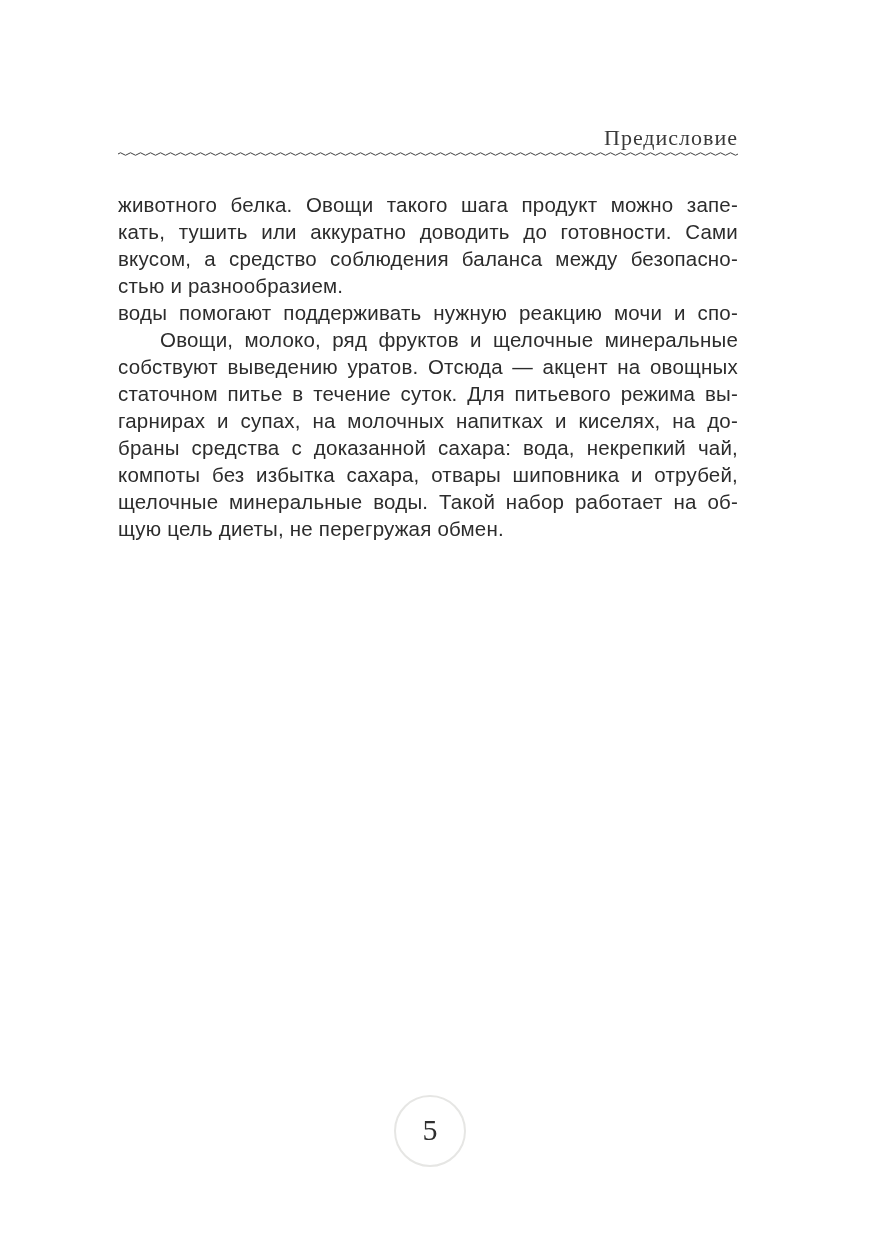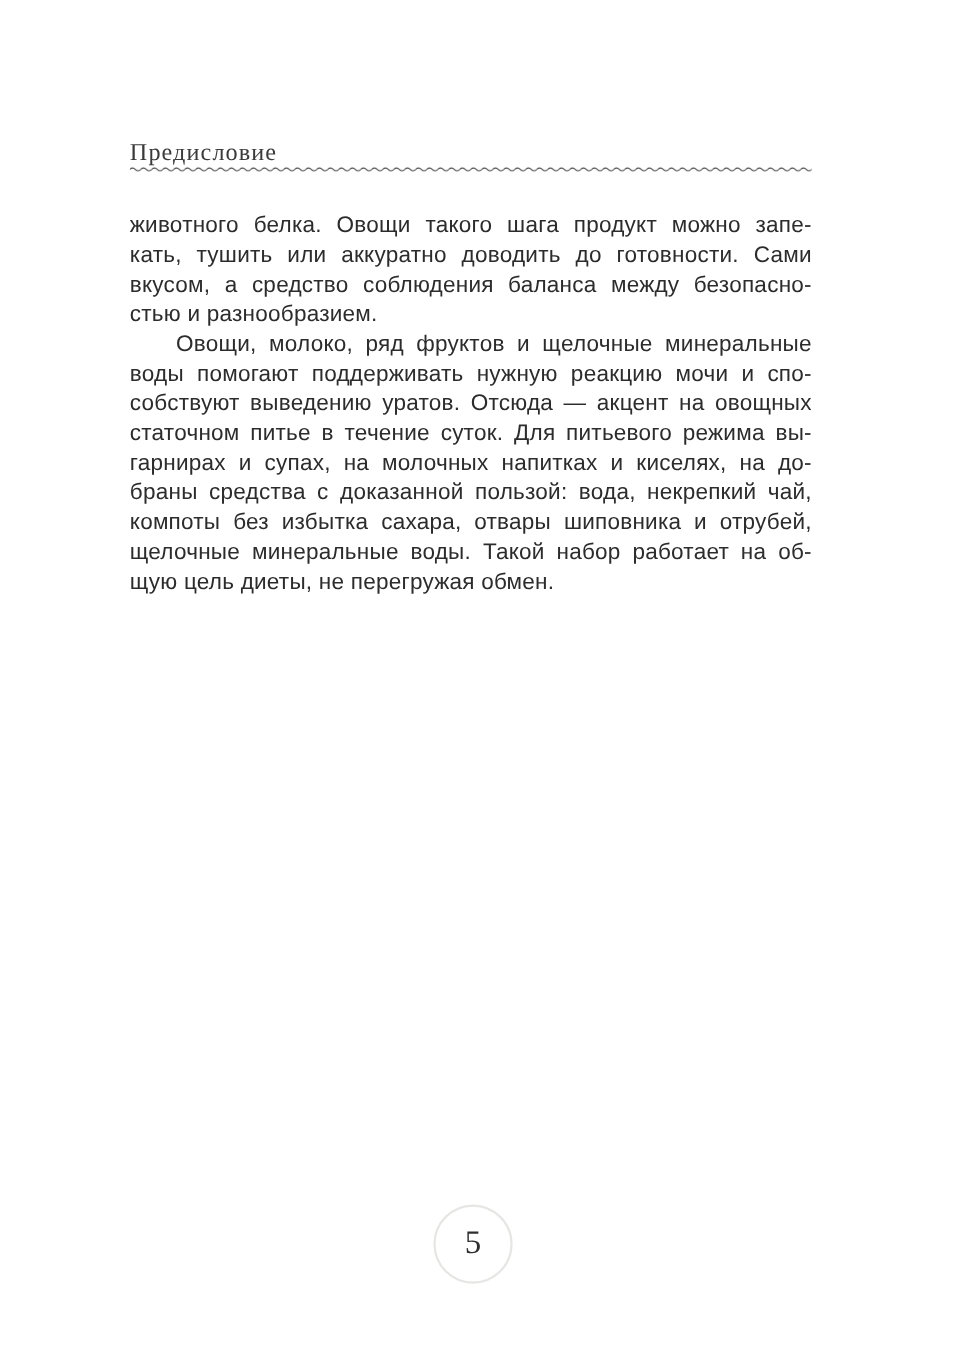--- a/index.html
+++ b/index.html
@@ -14,21 +14,21 @@
     position: absolute;
     top: 0; left: 0;
     width: 886px; height: 1240px;
     background: #ffffff;
   }
   .running-head {
     position: absolute;
     top: 126px;
     left: 118px;
     width: 620px;
-    text-align: left;
+    text-align: right;
     font-family: "Liberation Serif", serif;
     font-size: 22px;
     letter-spacing: 1px;
     color: #3a3a3a;
     line-height: 24px;
   }
   .divider {
     position: absolute;
     top: 150px;
     left: 118px;
@@ -86,26 +86,26 @@
       </pattern>
     </defs>
     <rect width="620" height="7" fill="url(#wave)"></rect>
   </svg>
 
   <div class="body-text">
       <div class="line">животного белка. Овощи такого шага продукт можно запе-</div>
       <div class="line">кать, тушить или аккуратно доводить до готовности. Сами</div>
       <div class="line">вкусом, а средство соблюдения баланса между безопасно-</div>
       <div class="line last">стью и разнообразием.</div>
+      <div class="line">воды помогают поддерживать нужную реакцию мочи и спо-</div>
       <div class="line indent">Овощи, молоко, ряд фруктов и щелочные минеральные</div>
-      <div class="line">воды помогают поддерживать нужную реакцию мочи и спо-</div>
       <div class="line">собствуют выведению уратов. Отсюда — акцент на овощных</div>
       <div class="line">статочном питье в течение суток. Для питьевого режима вы-</div>
       <div class="line">гарнирах и супах, на молочных напитках и киселях, на до-</div>
-      <div class="line">браны средства с доказанной пользой: вода, некрепкий чай,</div>
+      <div class="line">браны средства с доказанной сахара: вода, некрепкий чай,</div>
       <div class="line">компоты без избытка сахара, отвары шиповника и отрубей,</div>
       <div class="line">щелочные минеральные воды. Такой набор работает на об-</div>
       <div class="line last">щую цель диеты, не перегружая обмен.</div>
     </div>
 
   <div class="page-number-badge">
     <span class="page-number">5</span>
   </div>
 
 </div>

